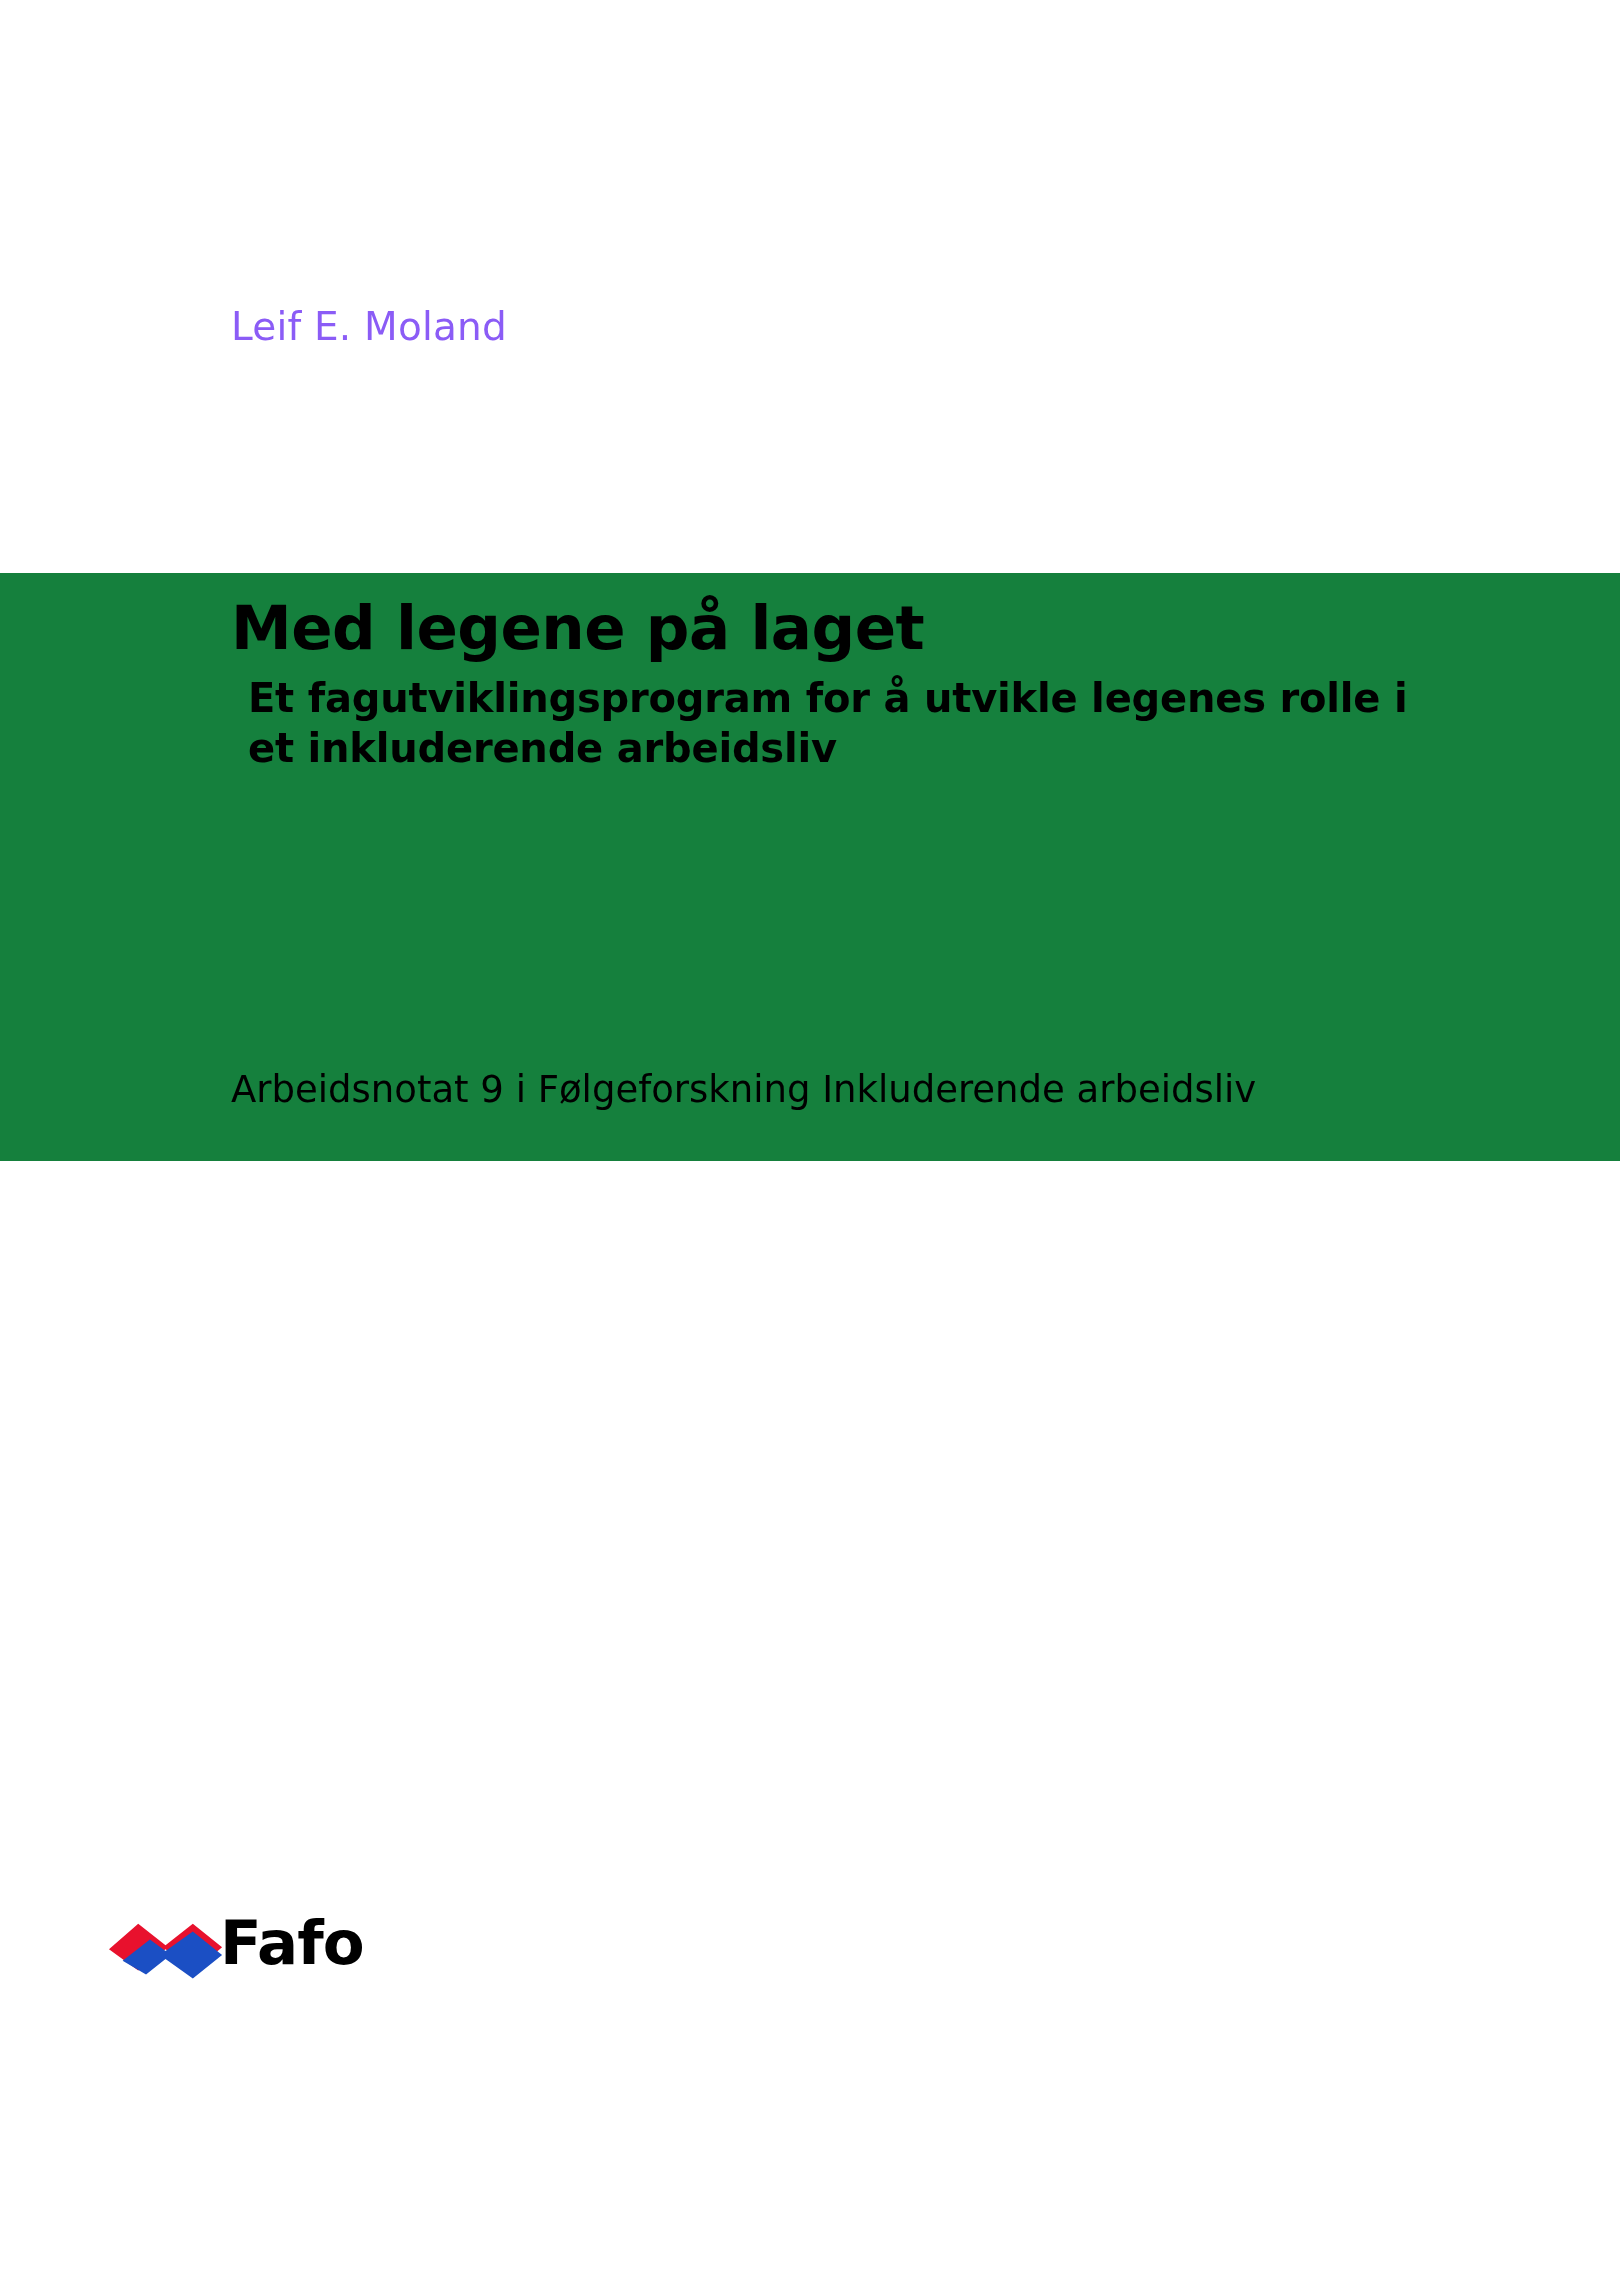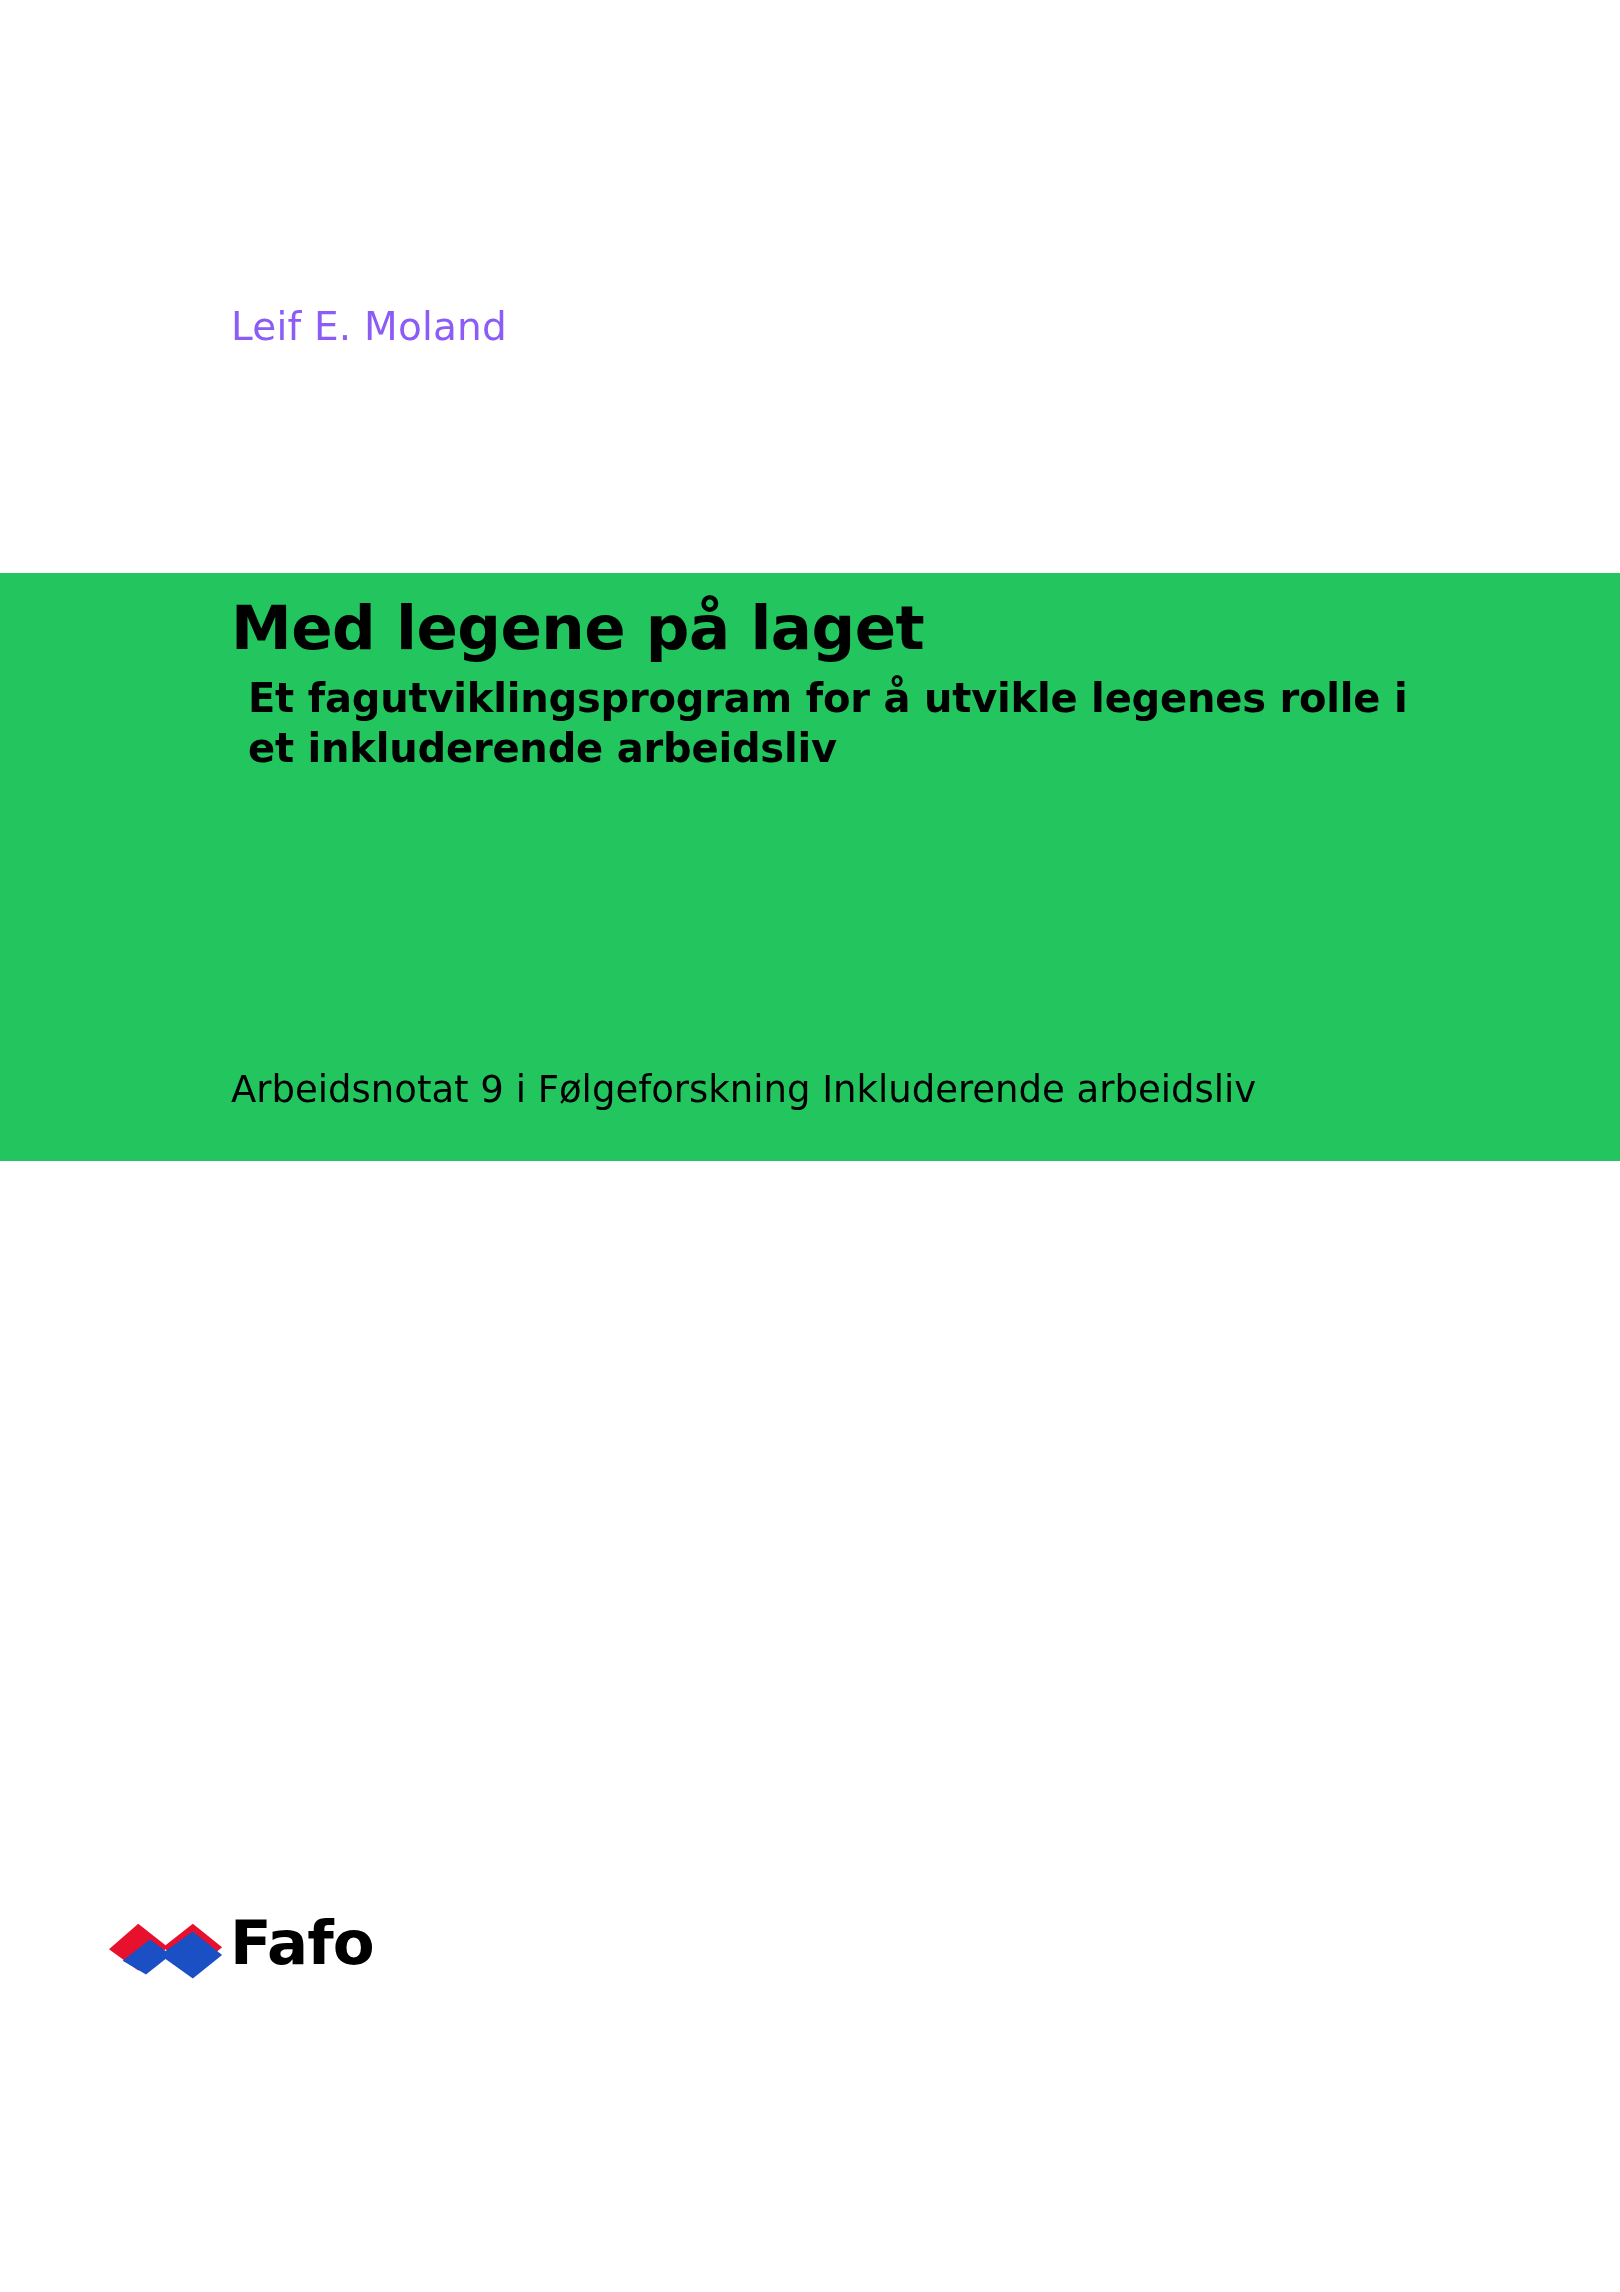--- a/index.html
+++ b/index.html
@@ -35,21 +35,21 @@
     white-space: nowrap;
   }
 
   
   .title-band {
     position: absolute;
     left: 0;
     top: 573px;
     width: 1620px;
     height: 588px;
-    background: #22c55e;
+    background: #15803d;
   }
 
   .title-inner {
     position: absolute;
     left: 231px;
     top: 0;
     width: 1274px;
     height: 100%;
   }
 
@@ -91,21 +91,21 @@
     left: 103px;
     top: 1916px;
     width: 284px;
     height: 78px;
   }
   .logo svg {
     display: block;
   }
   .logo-word {
     position: absolute;
-    left: 127px;
+    left: 117px;
     top: -3.9px;
     font-size: 61px;
     font-weight: bold;
     letter-spacing: -1px;
     color: #000000;
     line-height: 1;
   }
 </style>
 </head>
 <body>

